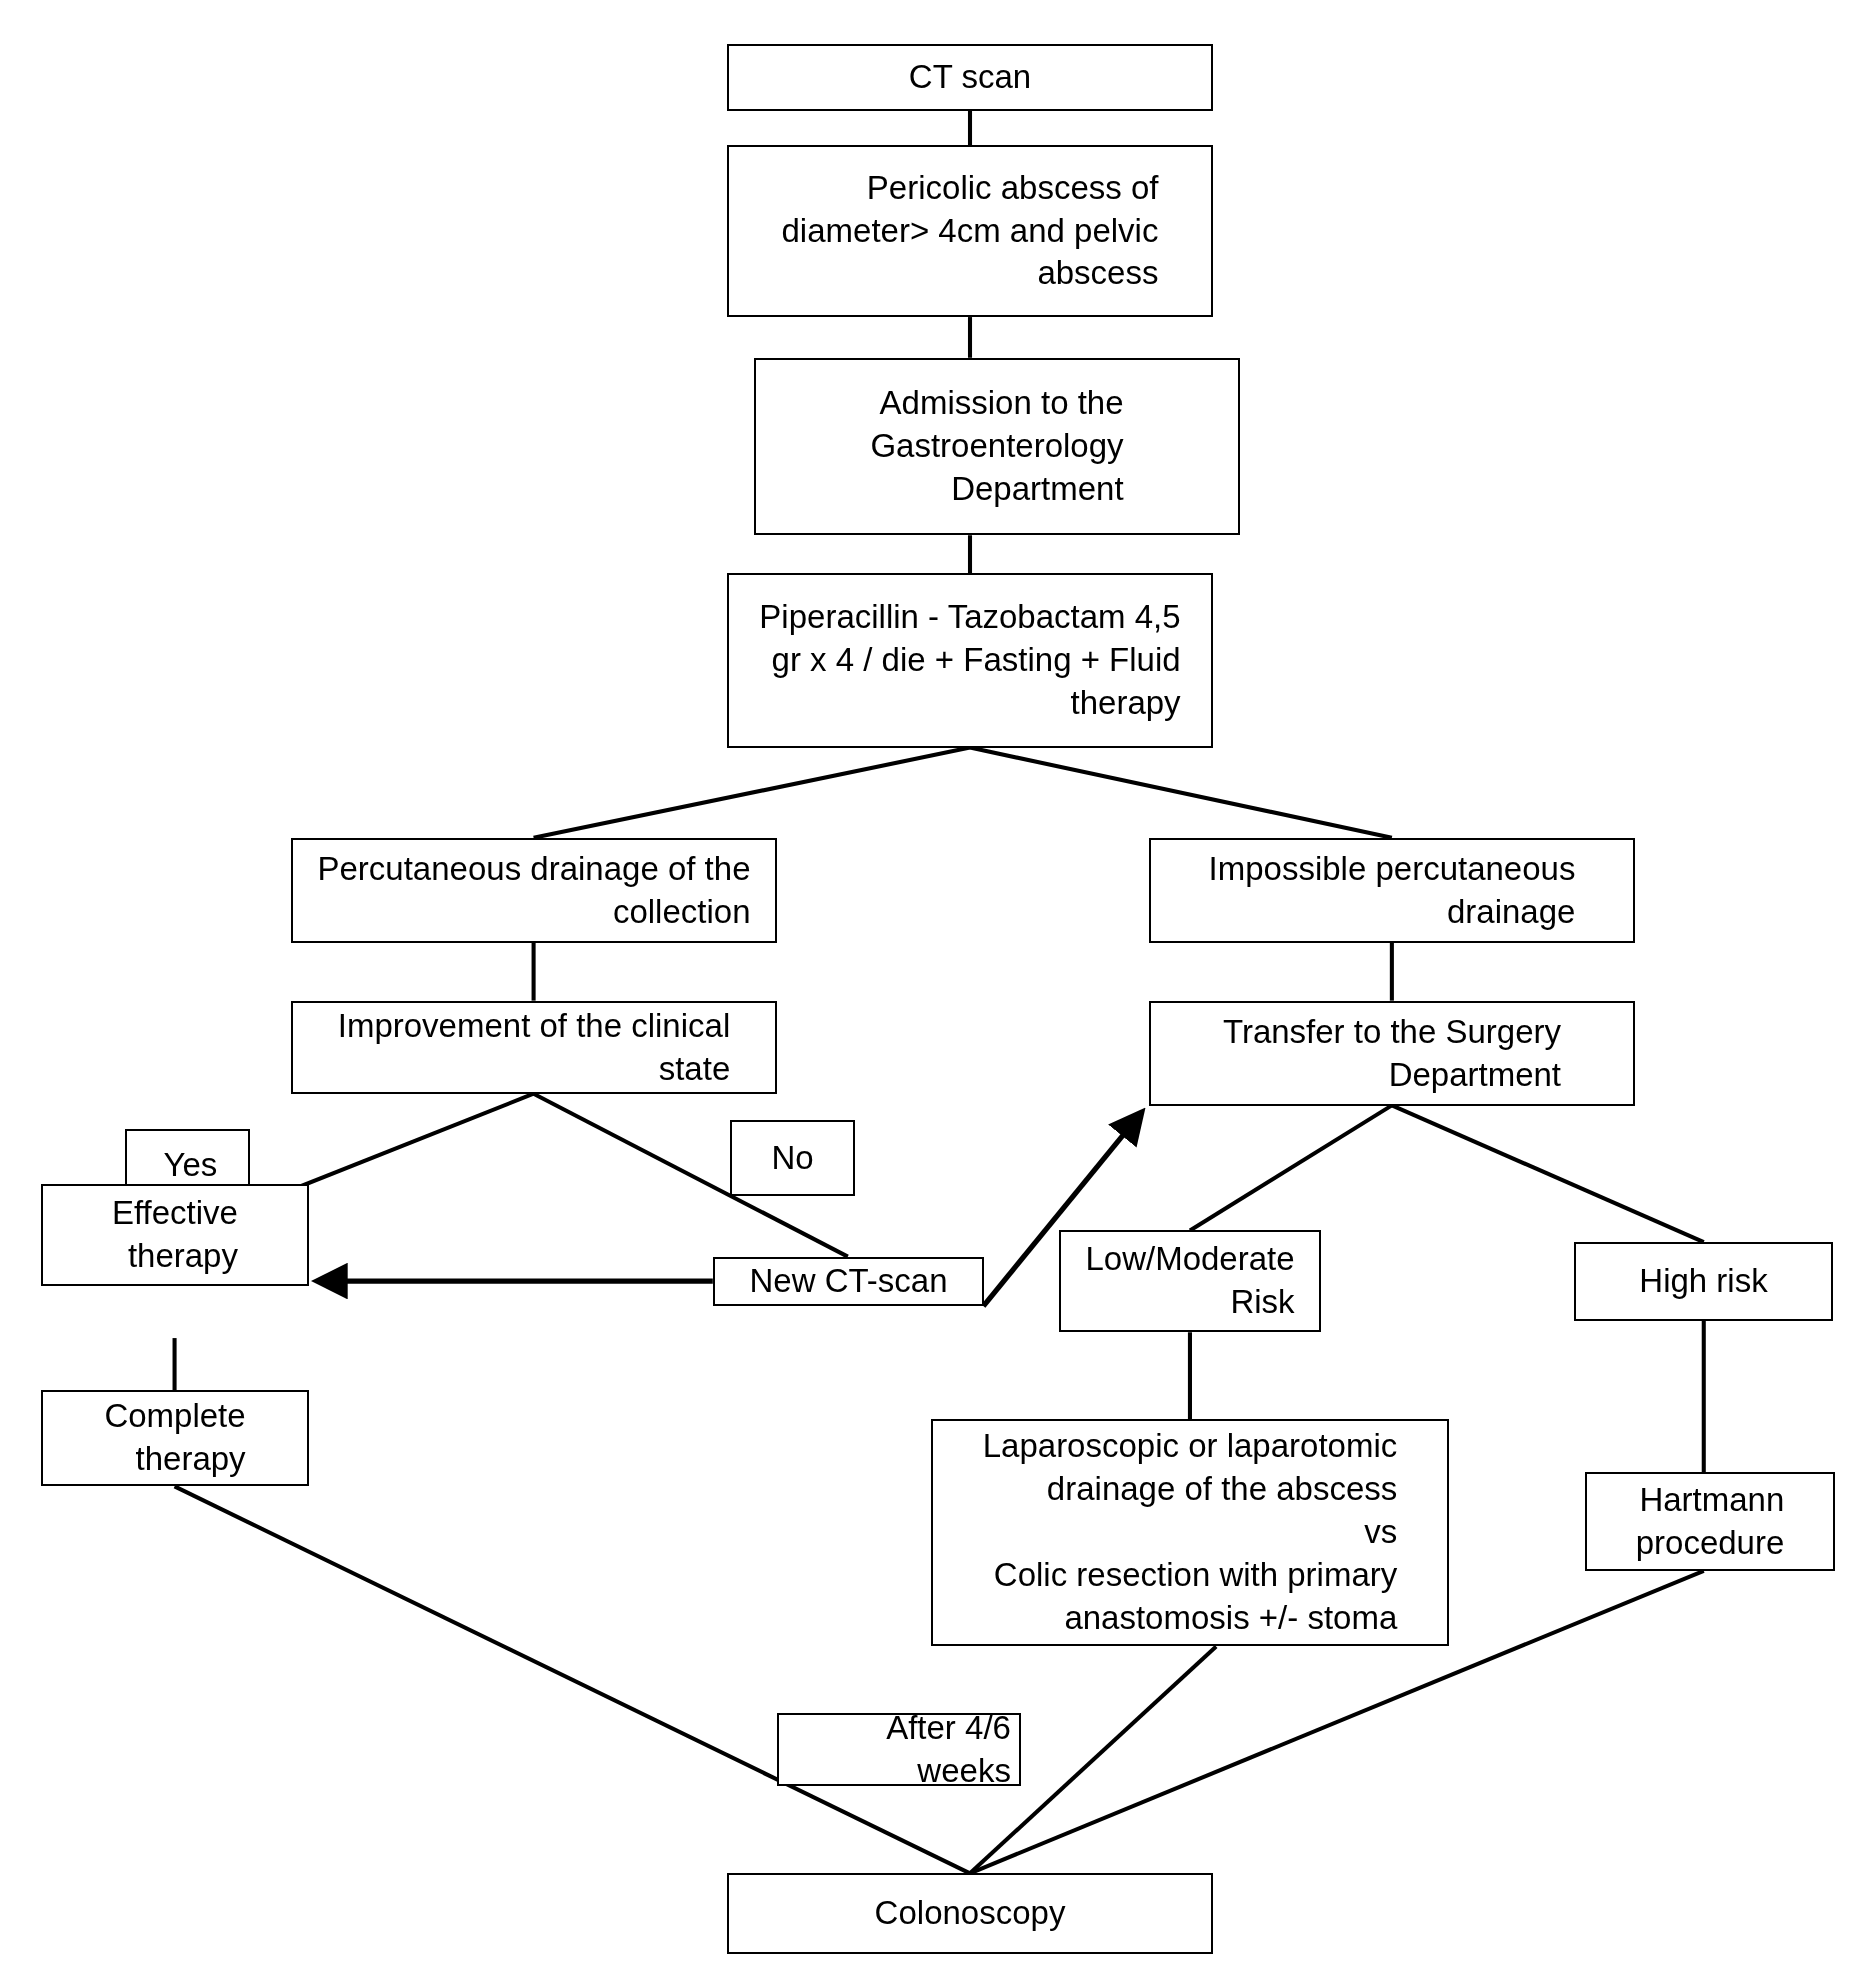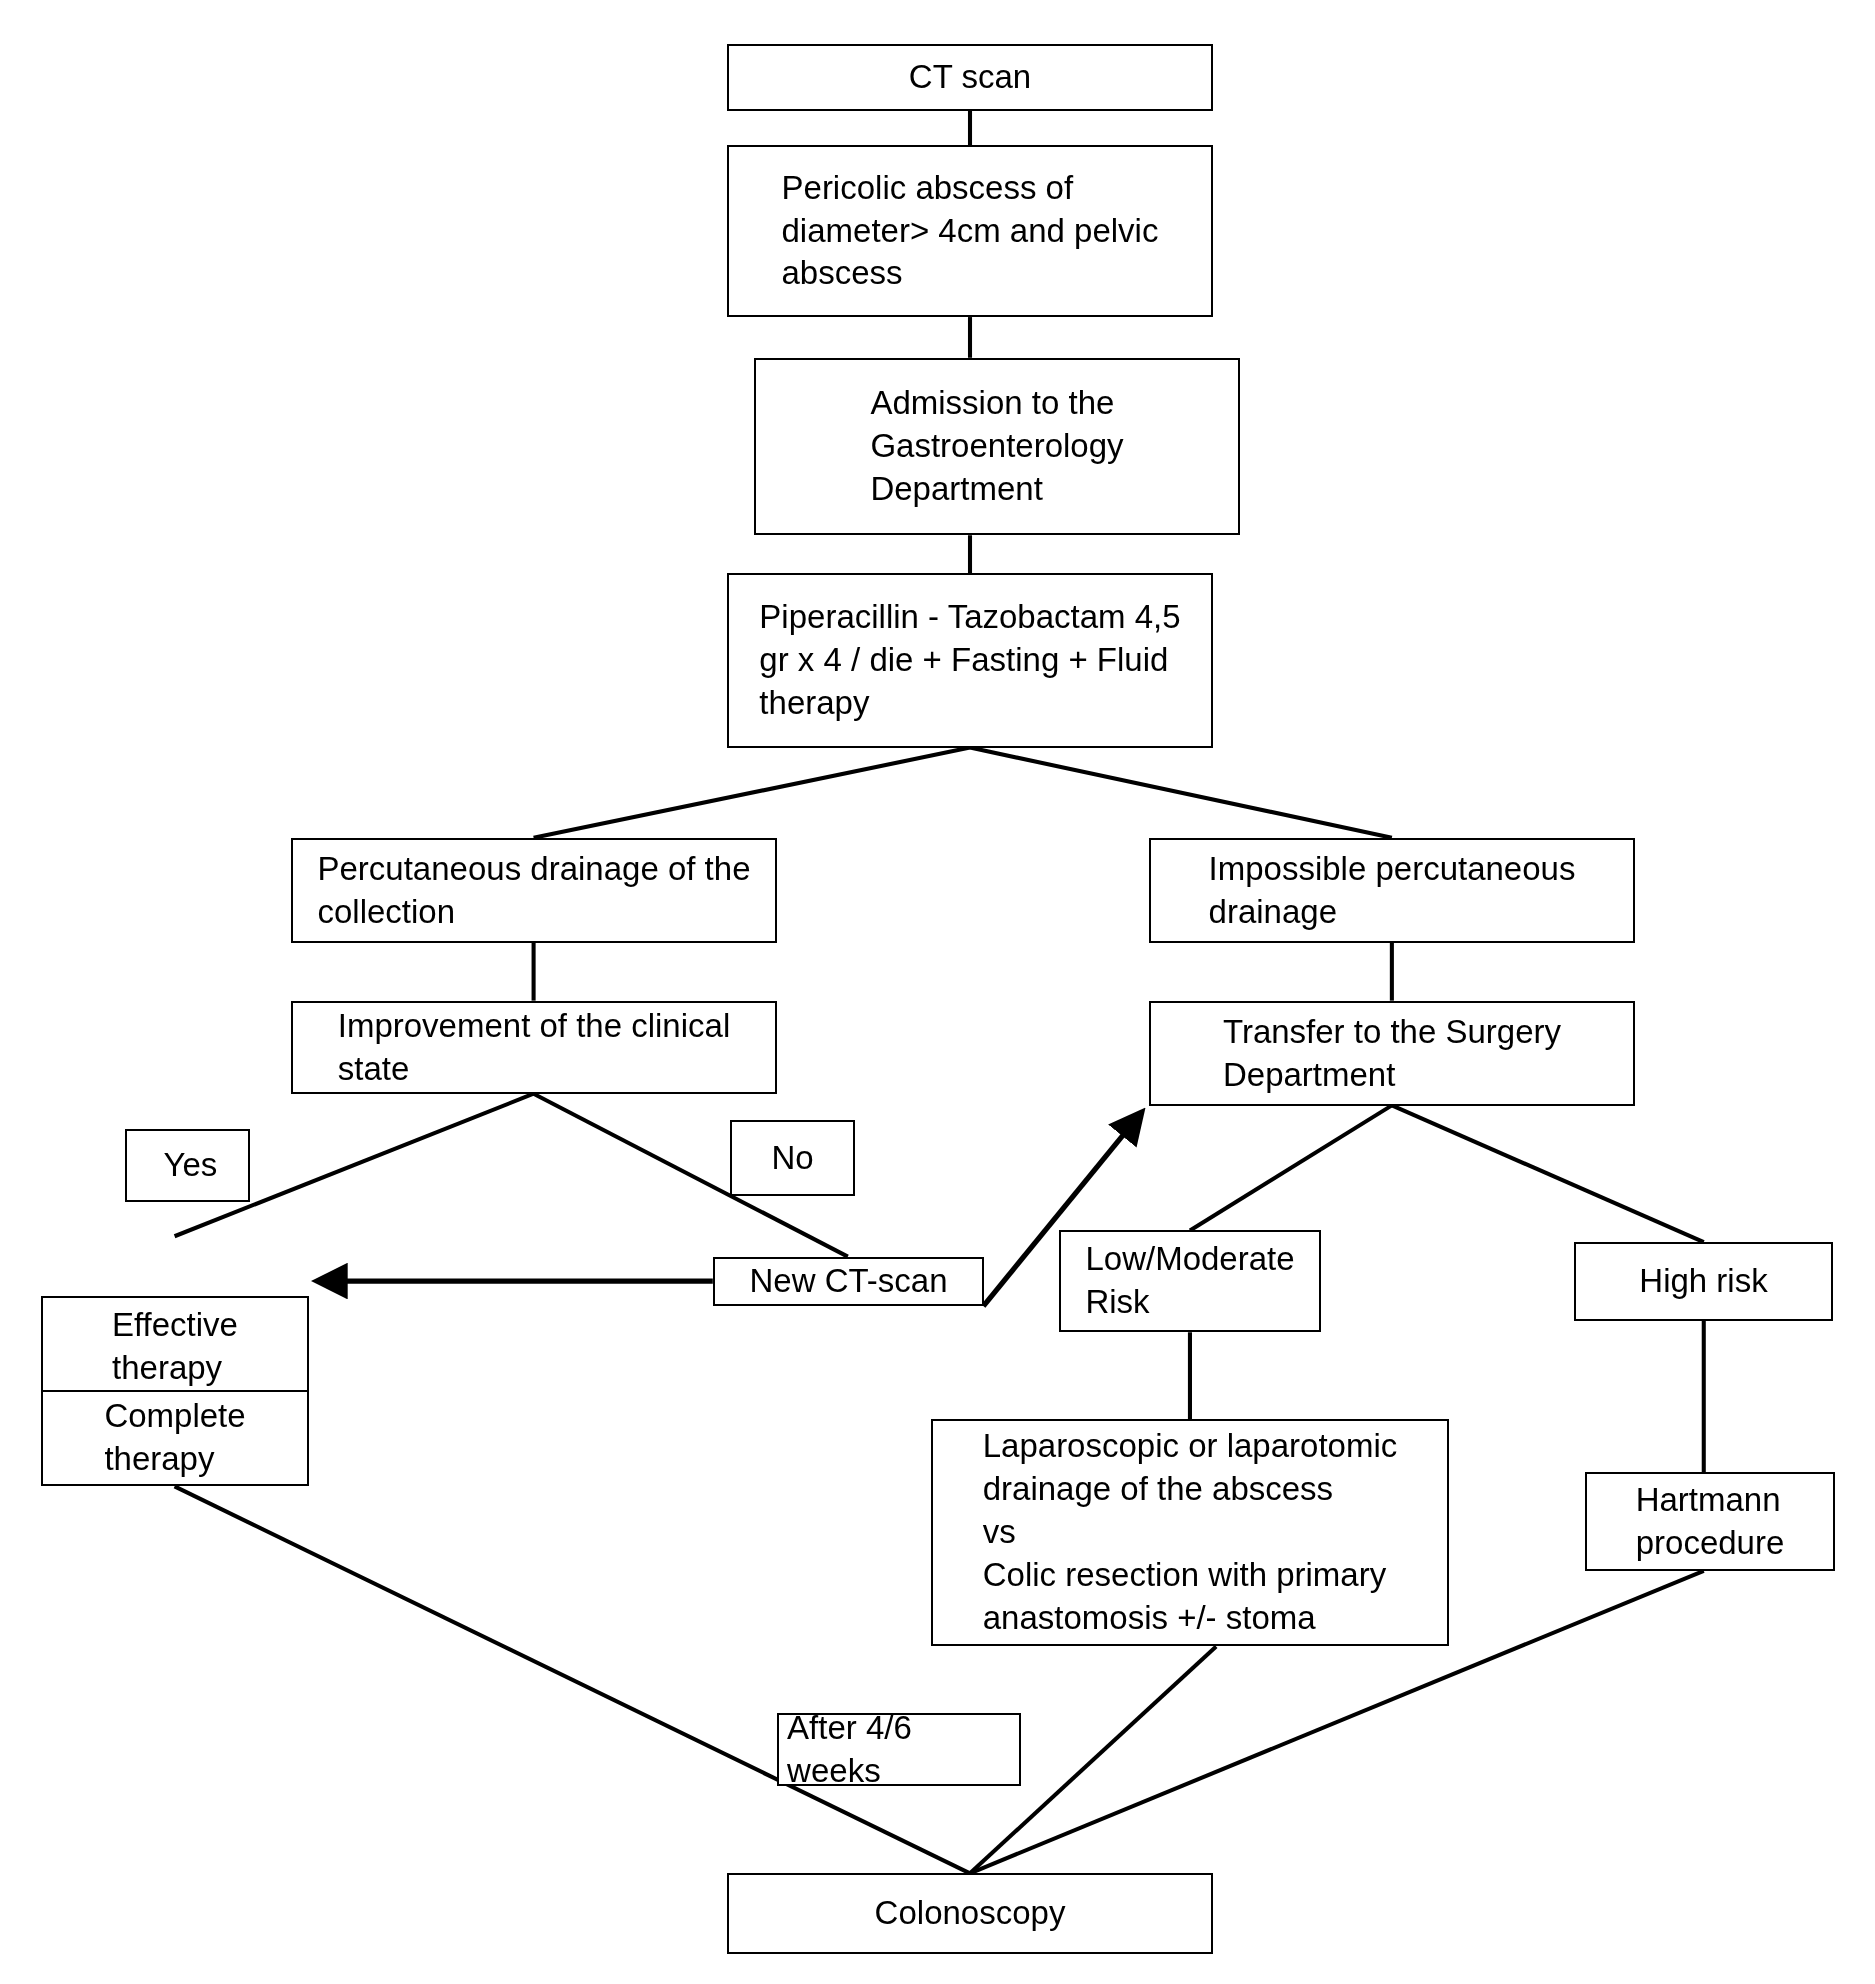--- a/index.html
+++ b/index.html
@@ -22,21 +22,21 @@
     pointer-events:none;
   }
   .node{
     position:absolute;
     box-sizing:border-box;
     border:2.9px solid #000000;
     background:#ffffff;
     display:flex;
     align-items:center;
     justify-content:center;
-    text-align:left;
+    text-align:right;
     line-height:1.30;
     font-size:33px;
     padding:3.5px 8.1px;
     white-space:pre-line;
     z-index:5;
   }
   .node.small{font-size:33px;}
 </style>
 </head>
 <body>
@@ -97,21 +97,21 @@
   <div class="node" style="left:291px; top:1001px; width:486px; height:93px;">Improvement of the clinical
 state</div>
 
   <div class="node" style="left:1149px; top:1001px; width:486px; height:105px;">Transfer to the Surgery
 Department</div>
 
   <div class="node small" style="left:125px; top:1129px; width:125px; height:73px;padding-left:14px;">Yes</div>
 
   <div class="node small" style="left:730px; top:1120px; width:125px; height:76px;">No</div>
 
-  <div class="node" style="left:41px; top:1296px; width:268px; height:102px;">Effective
+  <div class="node" style="left:41px; top:1184px; width:268px; height:102px;">Effective
 therapy</div>
 
   <div class="node" style="left:713px; top:1257px; width:271px; height:49px;">New CT-scan</div>
 
   <div class="node" style="left:1059px; top:1230px; width:262px; height:102px;">Low/Moderate
 Risk</div>
 
   <div class="node" style="left:1574px; top:1242px; width:259px; height:79px;">High risk</div>
 
   <div class="node" style="left:41px; top:1390px; width:268px; height:96px;">Complete

